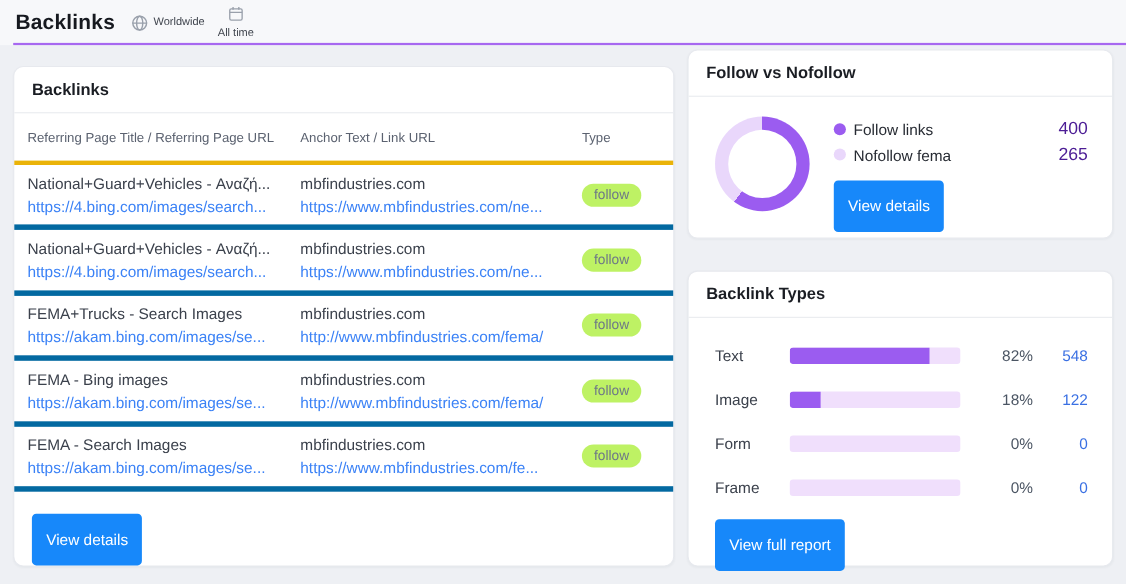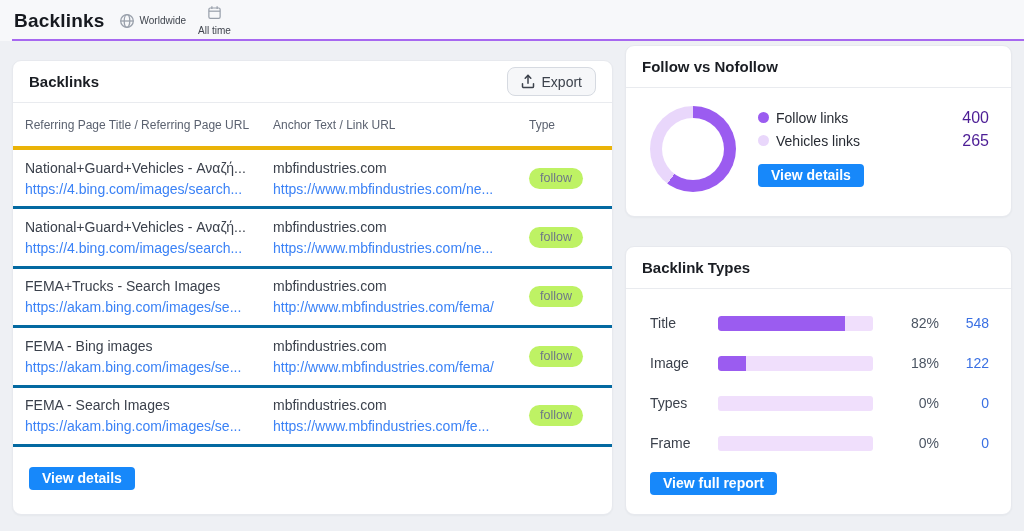--- a/index.html
+++ b/index.html
@@ -47,35 +47,35 @@
     background:#f6f7f9; border:1px solid #d6dae1; border-radius:8px;
     font-size:14px; color:#3c424c; cursor:pointer;
   }
 
   
   .thead { display:flex; align-items:center; height:47px; border-bottom:4px solid #eab308;
            font-size:12px; color:#5b6270; padding-left:12px; }
   .th1 { width:248px; }
   .th2 { width:256px; }
   .th3 { flex:1; }
-  .trow { display:flex; align-items:center; height:59.4px; border-bottom:3px solid #0369a1; padding-left:12px; }
+  .trow { display:flex; align-items:center; height:59.4px; border-bottom:5px solid #0369a1; padding-left:12px; }
   .tc { display:flex; flex-direction:column; gap:5px; overflow:hidden; padding-right:14px; }
   .tc1 { width:248px; }
   .tc2 { width:256px; }
   .tc3 { flex:1; display:flex; align-items:center; }
   .row-title { font-size:14px; color:#3b414c; white-space:nowrap; overflow:hidden; }
   .row-link  { font-size:14px; color:#3b82f6; white-space:nowrap; overflow:hidden; cursor:pointer; }
   .badge {
     background:#bef264; color:#6e7887; font-size:12.5px; border-radius:11px;
     padding:3px 11px; line-height:1.2;
   }
   .table-footer { padding:20px 16px; }
   .blue-btn {
-    display:inline-block; background:#1788fa; color:#fff; font-size:14px; font-weight:700;
-    border:none; border-radius:4px; padding:4px 13px; cursor:pointer; line-height:1.1;
+    display:inline-block; background:#1788fa; color:#fff; font-size:14px; font-weight:400;
+    border:none; border-radius:4px; padding:16px 13px; cursor:pointer; line-height:1.1;
   }
 
   
   .fvn-body { display:flex; padding:18px 22px 0 24px; }
   .donut { position:relative; width:86px; height:86px; border-radius:50%; flex:none; }
   .donut-hole { position:absolute; left:12px; top:12px; width:62px; height:62px;
                 border-radius:50%; background:#fff; }
   .legend { flex:1; margin-left:22px; }
   .legend-row { display:flex; align-items:center; height:23px; }
   .legend-dot { width:11px; height:11px; border-radius:50%; margin-right:7px; flex:none; }
@@ -118,30 +118,20 @@
       </svg>
     </span>
     <span>All time</span>
   </span>
   <div class="topbar-line"></div>
 </div>
 
 <div class="card" id="card-backlinks">
   <div class="card-head">
     <span class="card-title">Backlinks</span>
-    <button class="export-btn">
-      <span style="display:inline-flex;">
-        <svg width="14" height="15" viewBox="0 0 14 15" fill="none" stroke="#3c424c" stroke-width="1.5" stroke-linecap="round" stroke-linejoin="round">
-          <path d="M7 9.2 V1.6"></path>
-            <path d="M4.2 4.2 7 1.4 9.8 4.2"></path>
-            <path d="M1.5 9.8v2.6a1.2 1.2 0 0 0 1.2 1.2h8.6a1.2 1.2 0 0 0 1.2-1.2V9.8"></path>
-        </svg>
-      </span>
-      <span>Export</span>
-    </button>
   </div>
 
   <div class="thead">
     <span class="th1">Referring Page Title / Referring Page URL</span>
     <span class="th2">Anchor Text / Link URL</span>
     <span class="th3">Type</span>
   </div>
 
   <div>
     <div class="trow">
@@ -225,53 +215,53 @@
       <div class="donut-hole"></div>
     </div>
     <div class="legend">
       <div class="legend-row">
         <span class="legend-dot" style="background: rgb(155, 92, 240);"></span>
         <span class="legend-label">Follow links</span>
         <span class="legend-value">400</span>
       </div>
       <div class="legend-row">
         <span class="legend-dot" style="background: rgb(233, 215, 251);"></span>
-        <span class="legend-label">Vehicles links</span>
+        <span class="legend-label">Nofollow fema</span>
         <span class="legend-value">265</span>
       </div>
       <div class="legend-btn-wrap">
         <button class="blue-btn">View details</button>
       </div>
     </div>
   </div>
 </div>
 
 <div class="card" id="card-types">
   <div class="card-head">
     <span class="card-title">Backlink Types</span>
   </div>
   <div class="types-body">
     <div class="type-row">
-      <span class="type-label">Title</span>
+      <span class="type-label">Text</span>
       <span class="bar-track">
           <span class="bar-fill" style="width: 82%; display: block;"></span>
         </span>
       <span class="type-pct">82%</span>
       <span class="type-count">548</span>
     </div>
     <div class="type-row">
       <span class="type-label">Image</span>
       <span class="bar-track">
           <span class="bar-fill" style="width: 18%; display: block;"></span>
         </span>
       <span class="type-pct">18%</span>
       <span class="type-count">122</span>
     </div>
     <div class="type-row">
-      <span class="type-label">Types</span>
+      <span class="type-label">Form</span>
       <span class="bar-track">
           <span class="bar-fill" style="width: 0%; display: block;"></span>
         </span>
       <span class="type-pct">0%</span>
       <span class="type-count">0</span>
     </div>
     <div class="type-row">
       <span class="type-label">Frame</span>
       <span class="bar-track">
           <span class="bar-fill" style="width: 0%; display: block;"></span>

